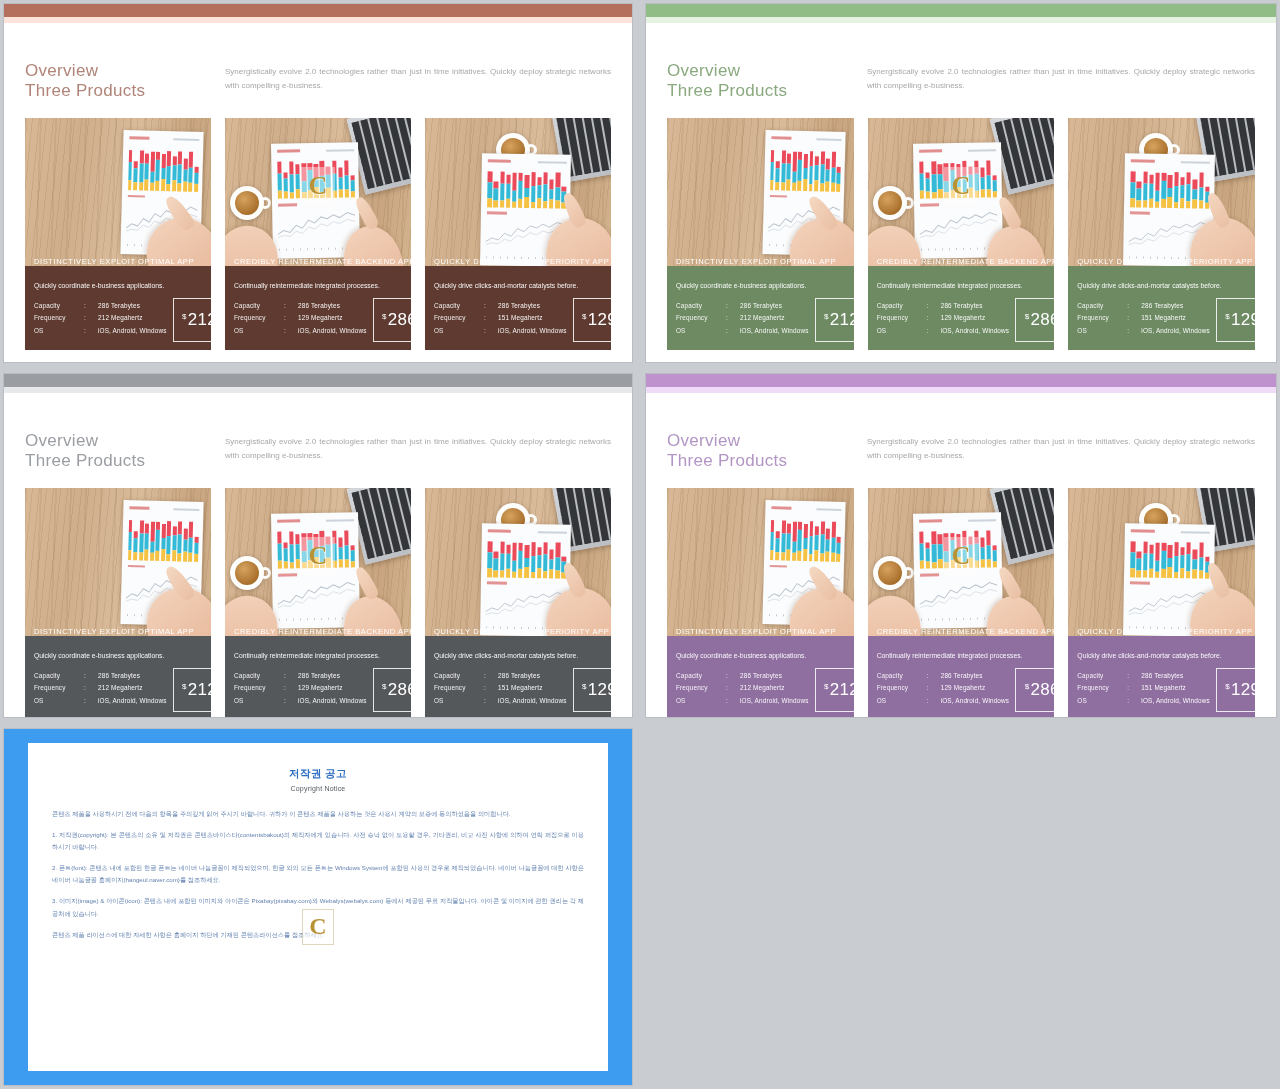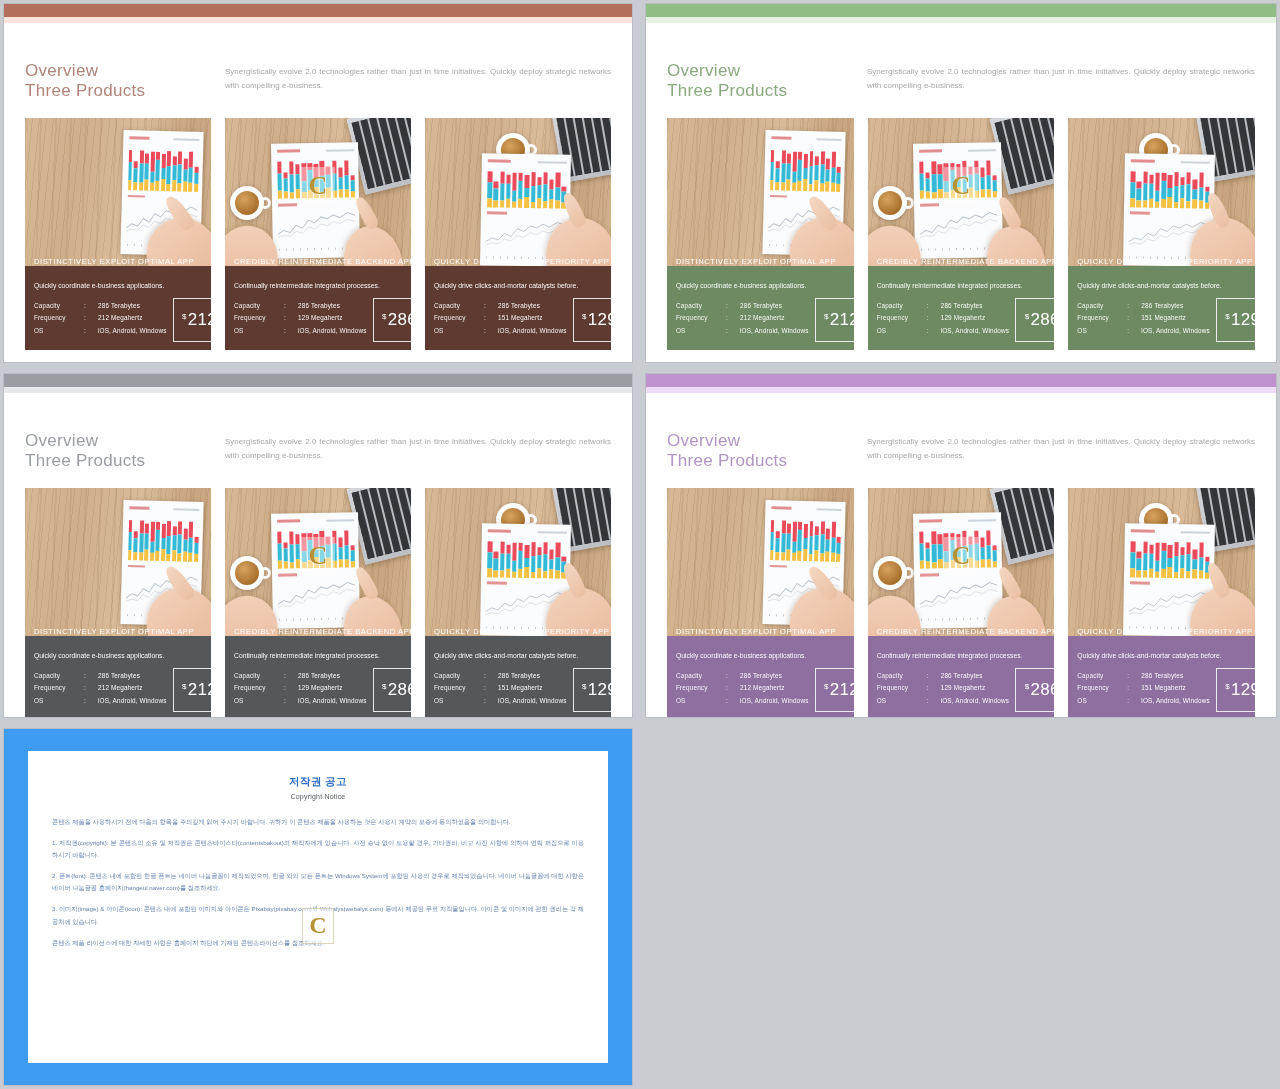--- a/index.html
+++ b/index.html
@@ -230,21 +230,21 @@
   .price { font-size: 17px; line-height: 1; letter-spacing: .3px; }
   .price sup { font-size: 8px; vertical-align: super; margin-right: 1px; }
 
   
   .copyright-panel {
     position: absolute;
     left: 3px; top: 728px;
     width: 630px; height: 358px;
     border: 1px solid #b9bdc3;
     background: #3d9bf0;
-    padding: 22px 24px;
+    padding: 14px 24px;
     overflow: hidden;
   }
   .copy-sheet {
     background: #fff;
     width: 100%;
     height: 100%;
     padding: 24px 24px 14px;
     position: relative;
     overflow: hidden;
   }

